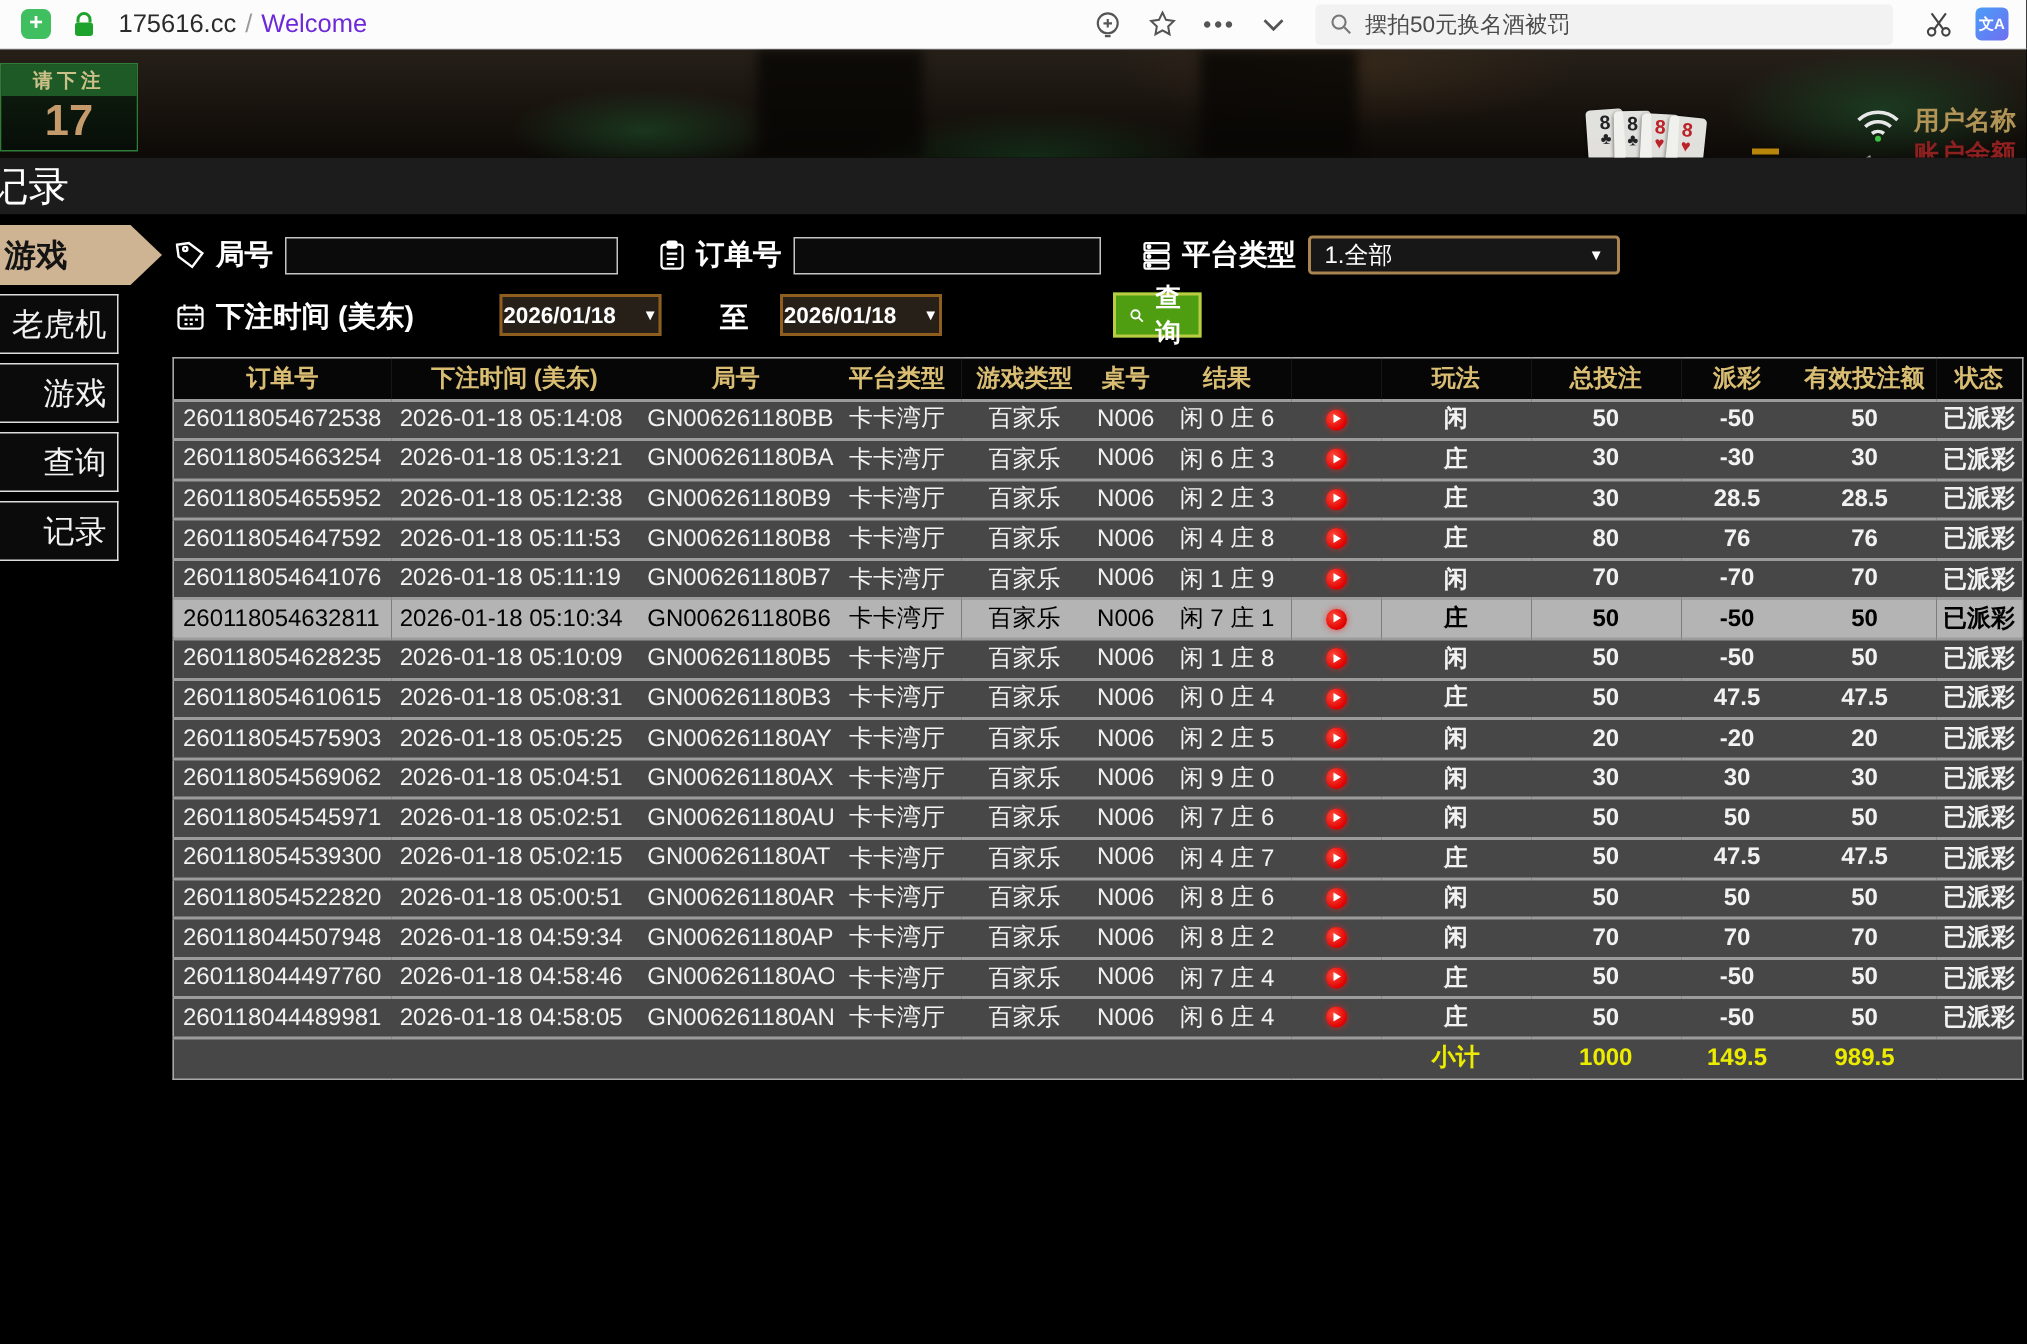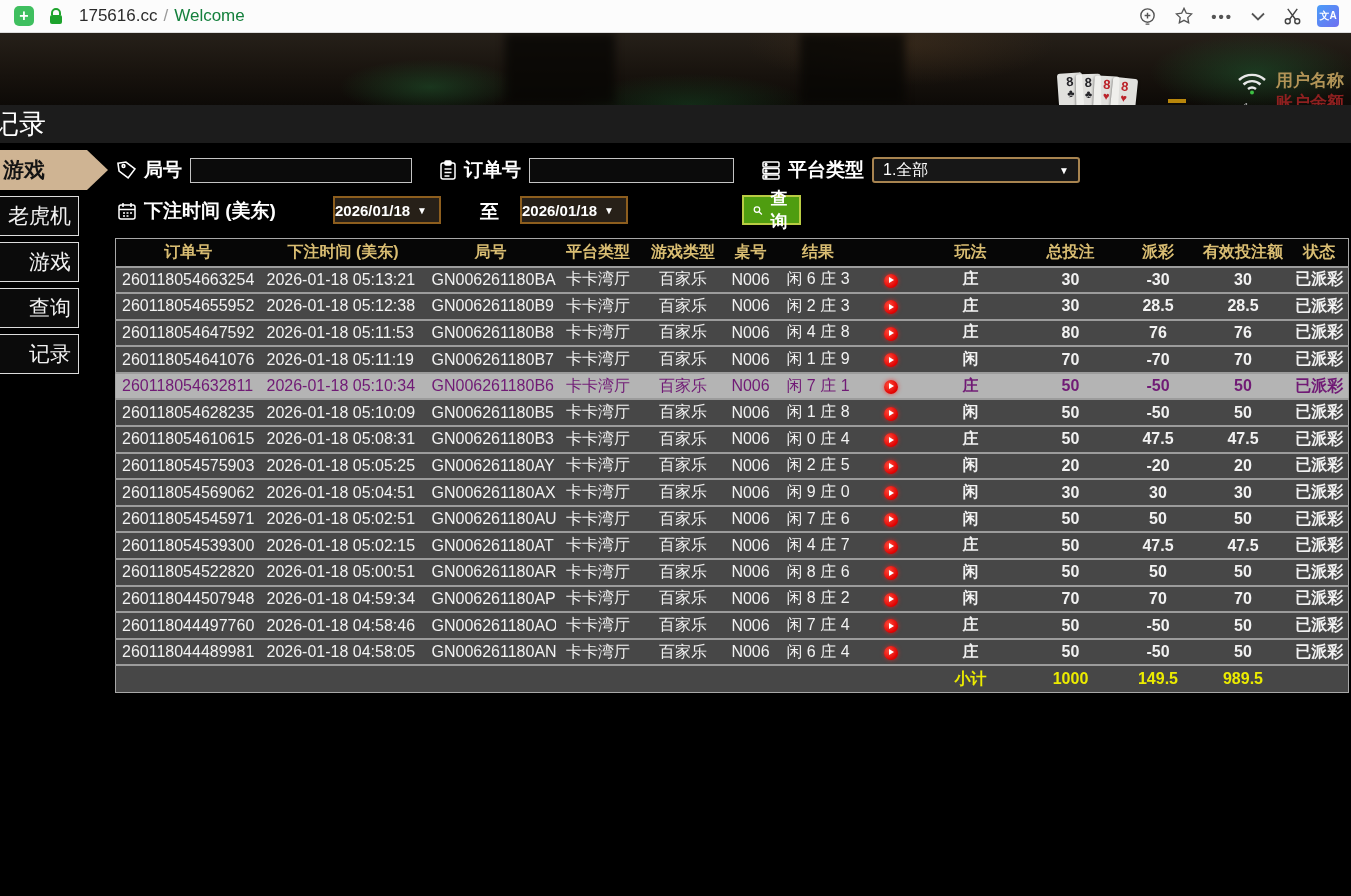--- a/index.html
+++ b/index.html
@@ -7,21 +7,21 @@
     font-family:"Liberation Sans", sans-serif; }
 
   
   .browser-bar { height:33px; background:#fcfcfc; border-bottom:1px solid #dcdcdc;
     display:flex; align-items:center; }
   .shield-ic { width:20px; height:20px; margin-left:14px; background:#3fbf5f; border-radius:5px;
     color:#fff; font-weight:700; font-size:16px; line-height:19px; text-align:center; }
   .lock-ic { margin-left:15px; }
   .url-text { margin-left:16px; font-size:17px; color:#2b2b2b; }
   .url-sep { color:#9a9a9a; margin:0 6px; font-size:17px; }
-  .url-page { color:#15803d; font-size:17px; }
+  .url-page { color:#6d28d9; font-size:17px; }
   .bb-spacer { flex:1; }
   .bb-ic { margin:0 9px; display:flex; align-items:center; color:#555; }
   .dots-ic { font-size:15px; letter-spacing:2px; color:#555; font-weight:700; }
   .search-pill { width:385px; height:27px; background:#f2f2f2; border-radius:3px;
     display:flex; align-items:center; padding:0 10px; margin:0 12px; }
   .search-pill span { margin-left:9px; font-size:15px; color:#4a4a4a; }
   .translate-ic { width:22px; height:22px; border-radius:4px; margin:0 12px 0 6px;
     background:linear-gradient(135deg,#4a9df8,#6f6ff0); color:#fff; font-size:10px;
     font-weight:700; display:flex; align-items:center; justify-content:center; }
 
@@ -89,42 +89,42 @@
   .f-input.order { width:205px; }
   .gap1 { margin-left:27px; display:flex; align-items:center; }
   .sel { width:208px; height:26px; background:#171717; border:2px solid #a88450; border-radius:3px;
     display:flex; align-items:center; padding:0 9px; cursor:pointer; }
   .sel .val { font-size:16px; flex:1; }
   .sel .arr { font-size:10px; }
   .f-row2 { position:absolute; top:52px; left:2px; height:30px; }
   .time-label { position:absolute; left:0; top:3px; display:flex; align-items:center; }
   .date-box { position:absolute; width:108px; height:28px; background:#272018;
     border:2px solid #8d5e1e; color:#fff; font-size:15px; font-weight:700;
-    display:flex; align-items:center; justify-content:flex-start; gap:7px; cursor:pointer; }
+    display:flex; align-items:center; justify-content:center; gap:18px; cursor:pointer; }
   .date-from { left:216px; top:1px; } .date-to { left:403px; top:1px; }
   .to-label { position:absolute; left:363px; top:4px; font-size:19px; font-weight:700; }
   .date-box .arr { font-size:10px; }
   .query-btn { position:absolute; left:625px; top:0; height:30px; background:#4f9d10;
     border:2px solid #b9cc43; color:#fff; font-weight:700; font-size:17px;
     display:flex; align-items:center; gap:5px; padding:0 9px; cursor:pointer; }
 
   
   .bet-table { position:absolute; left:115px; top:95px; width:1233px;
     border-collapse:collapse; table-layout:fixed; background:#474747; border:1px solid #a8a8a8; }
   .bet-table thead th { background:#060606; color:#d9bd72; font-size:16px; font-weight:700;
     height:28px; white-space:nowrap; }
   .bet-table tbody td { height:26.6px; color:#f2f2f2; font-size:16px;
     border-top:2px solid #9c9c9c; white-space:nowrap; overflow:hidden; }
   .bet-table td.l { text-align:left; padding-left:6px; }
   .bet-table td.c { text-align:center; }
   .bet-table td.bold { font-weight:700; }
   .bet-table td.num { font-weight:700; }
   .win { color:#c21f3f; } .loss { color:#42d53e; }
   td.status { color:#29d129; font-weight:700; font-size:15px; }
-  tr.highlight td { background:#b4b4b4; color:#701a75; }
+  tr.highlight td { background:#b4b4b4; color:#000000; }
   .play { display:inline-block; width:14px; height:14px; border-radius:50%; cursor:pointer;
     background:radial-gradient(circle at 35% 35%,#ff4a3a,#e00000 70%);
     box-shadow:0 0 4px rgba(255,30,30,.7); position:relative; vertical-align:middle; }
   .play::after { content:""; position:absolute; left:5.5px; top:3.5px;
     border-left:5px solid #fff; border-top:3.5px solid transparent; border-bottom:3.5px solid transparent; }
   .bet-table tfoot td { color:#ecec00; font-weight:700; font-size:16px; height:27px;
     border-top:2px solid #9c9c9c; text-align:center; }
 
   svg { display:block; }
 </style>
@@ -153,34 +153,45 @@
     <svg width="18" height="18" viewBox="0 0 20 20" fill="none" stroke="#555" stroke-width="1.5">
         <path d="M10 1.5l2.6 5.4 5.9.8-4.3 4.1 1 5.8L10 14.8l-5.2 2.8 1-5.8L1.5 7.7l5.9-.8z"></path>
       </svg>
   </span>
   <span class="bb-ic dots-ic">•••</span>
   <span class="bb-ic">
     <svg width="14" height="9" viewBox="0 0 14 9" fill="none" stroke="#555" stroke-width="1.8">
         <path d="M1 1.5l6 6 6-6"></path>
       </svg>
   </span>
+  <div class="search-pill">
+    <svg width="14" height="14" viewBox="0 0 16 16" fill="none" stroke="#777" stroke-width="1.6">
+        <circle cx="6.5" cy="6.5" r="5"></circle>
+        <path d="M10.5 10.5L15 15"></path>
+      </svg>
+    <span>摆拍50元换名酒被罚</span>
+  </div>
   <span class="bb-ic">
     <svg width="19" height="19" viewBox="0 0 20 20" fill="none" stroke="#444" stroke-width="1.5">
         <circle cx="5" cy="15" r="2.6"></circle>
         <circle cx="15" cy="15" r="2.6"></circle>
         <path d="M6.8 13.2L15 2M13.2 13.2L5 2"></path>
       </svg>
   </span>
   <div class="translate-ic">文A</div>
 </div>
 
 <div class="game-header">
   <div class="sil sil1"></div>
   <div class="sil sil2"></div>
 
+  <div class="bet-badge">
+    <div class="bet-badge-top">请下注</div>
+    <div class="bet-badge-num">17</div>
+  </div>
 
   <div class="cards">
     <div class="card black">
         <span class="rank">8</span>
         <span class="suit">♣</span>
       </div>
     <div class="card black">
         <span class="rank">8</span>
         <span class="suit">♣</span>
       </div>
@@ -332,20 +343,35 @@
         <th></th>
         <th>玩法</th>
         <th>总投注</th>
         <th>派彩</th>
         <th>有效投注额</th>
         <th>状态</th>
       </tr>
     </thead>
     <tbody>
         <tr>
+    <td class="l">260118054672538</td>
+    <td class="l">2026-01-18 05:14:08</td>
+    <td class="l">GN006261180BB</td>
+    <td class="c">卡卡湾厅</td>
+    <td class="c">百家乐</td>
+    <td class="c">N006</td>
+    <td class="c">闲 0 庄 6</td>
+    <td class="c"><span class="play"></span></td>
+    <td class="c bold">闲</td>
+    <td class="c num">50</td>
+    <td class="c num loss">-50</td>
+    <td class="c num">50</td>
+    <td class="c status">已派彩</td>
+  </tr>
+        <tr>
     <td class="l">260118054663254</td>
     <td class="l">2026-01-18 05:13:21</td>
     <td class="l">GN006261180BA</td>
     <td class="c">卡卡湾厅</td>
     <td class="c">百家乐</td>
     <td class="c">N006</td>
     <td class="c">闲 6 庄 3</td>
     <td class="c"><span class="play"></span></td>
     <td class="c bold">庄</td>
     <td class="c num">30</td>

